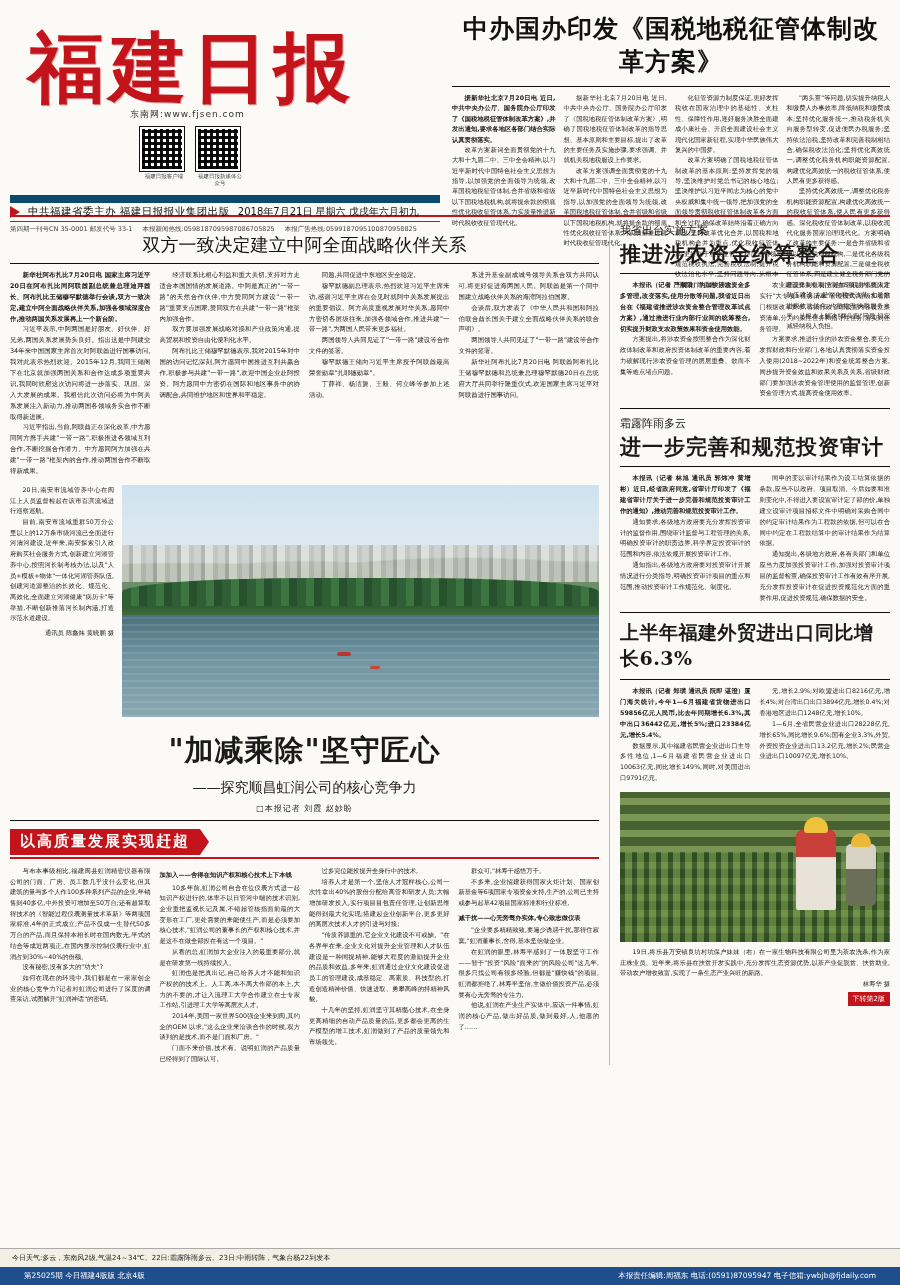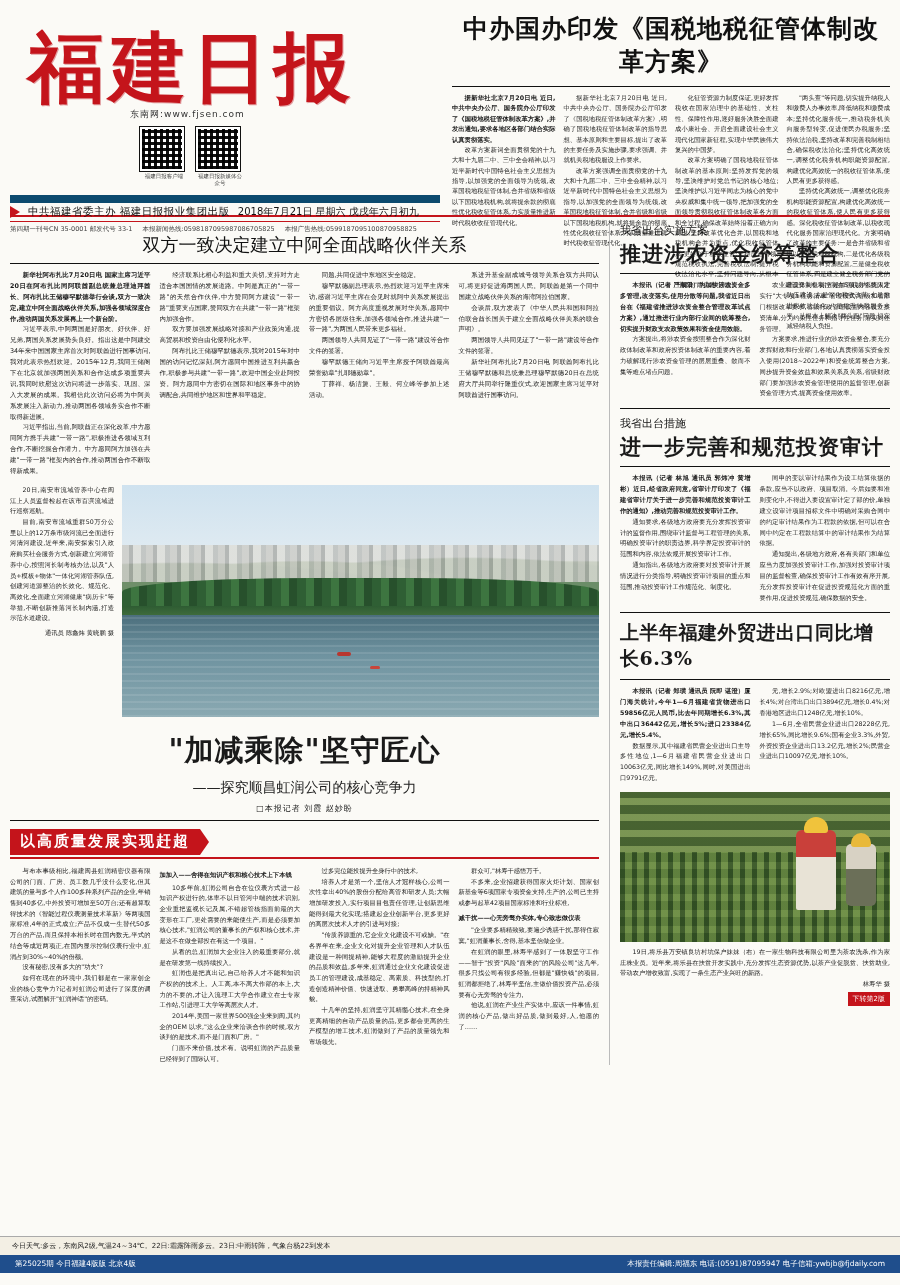--- a/index.html
+++ b/index.html
@@ -155,23 +155,23 @@
   .worker::before{content:"";position:absolute;left:8px;top:-13px;width:24px;height:16px;background:#f0c33c;border-radius:12px 12px 3px 3px;}
   .worker2 { position:absolute; width: 30px; height: 62px; right: 14px; top: 52px;
     background: linear-gradient(#d8d2c4 0 40%, #6b6f58 40% 100%); border-radius: 5px; }
   .worker2::before{content:"";position:absolute;left:5px;top:-11px;width:20px;height:14px;background:#e8b93a;border-radius:10px 10px 3px 3px;}
   .r-photo-cap { font-size: 6.3px; line-height: 1.7; text-align: justify; margin-top: 5px; }
   .r-photo-cap p { text-indent: 2em; }
   .r-photo-cap .credit { text-align: right; text-indent: 0; }
   .cont-tag { display:inline-block; background:#c4141b; color:#fff; font-size:7px; padding:2px 5px; float:right; margin-top:2px;}
 
   
-  .footer { position: absolute; left: 0; bottom: 12px; width: 900px; }
+  .footer { position: absolute; left: 0; bottom: 0; width: 900px; }
   .f-weather { background: #f3efe4; border-top: 1px solid #aaa; font-size: 7px; padding: 4px 12px; color: #222; }
-  .f-blue { background: #1f4e8c; color: #fff; font-size: 7.5px; padding: 4px 15px; display: flex; justify-content: space-between; }
+  .f-blue { background: #1f4e8c; color: #fff; font-size: 7.5px; padding: 4px 24px; display: flex; justify-content: space-between; }
 </style>
 </head>
 <body>
 
 <div class="page">
 
   <div class="masthead">
     <div class="mh-left">
       <div class="logo-cn">福建日报</div>
       <div class="logo-sub">东南网:www.fjsen.com</div>
@@ -332,21 +332,21 @@
           <div class="col">
             <p>农业建设资关专项控制在5项以内,要限定实行"大专项+任务清单"管理模式,省级和省部门根据改革要求,省级行政管理设置内容设立投资清单,分为约束性任务和指导性任务,落实到任务管理。</p>
             <p>方案要求,推进行业的涉农资金整合,要充分发挥财政和行业部门,各地认真贯彻落实资金投入使用(2018~2022年)和资金统筹整合方案,同步提升资金效益和效果关系及关系,省级财政部门要加强涉农资金管理使用的监督管理,创新资金管理方式,提高资金使用效率。</p>
           </div>
         </div>
       </div>
 
       <div class="r-sep"></div>
 
       <div>
-        <div class="r-kicker">我省出台措施</div>
+        <div class="r-kicker">霜露阵雨多云</div>
         <div class="r-head">进一步完善和规范投资审计</div>
         <div class="r-rule"></div>
         <div class="r-cols">
           <div class="col">
             <p class="lead">本报讯（记者 林旭 通讯员 郭炜冲 黄增彬）近日,经省政府同意,省审计厅印发了《福建省审计厅关于进一步完善和规范投资审计工作的通知》,推动完善和规范投资审计工作。</p>
             <p>通知要求,各级地方政府要充分发挥投资审计的监督作用,围绕审计监督与工程管理的关系,明确投资审计的职责边界,科学界定投资审计的范围和内容,依法依规开展投资审计工作。</p>
             <p>通知指出,各级地方政府要对投资审计开展情况进行分类指导,明确投资审计项目的重点和范围,推动投资审计工作规范化、制度化。</p>
           </div>
           <div class="col">
             <p>同申的变以审计结果作为设工结算依据的条款,应当不以政府、项目取消。今后如要和准则变化中,不得进入要设置审计定了部的价,单独建立设审计项目招标文件中明确对采购合同中的约定审计结果作为工程款的依据,但可以在合同中约定在工程款结算中的审计结果作为结算依据。</p>

